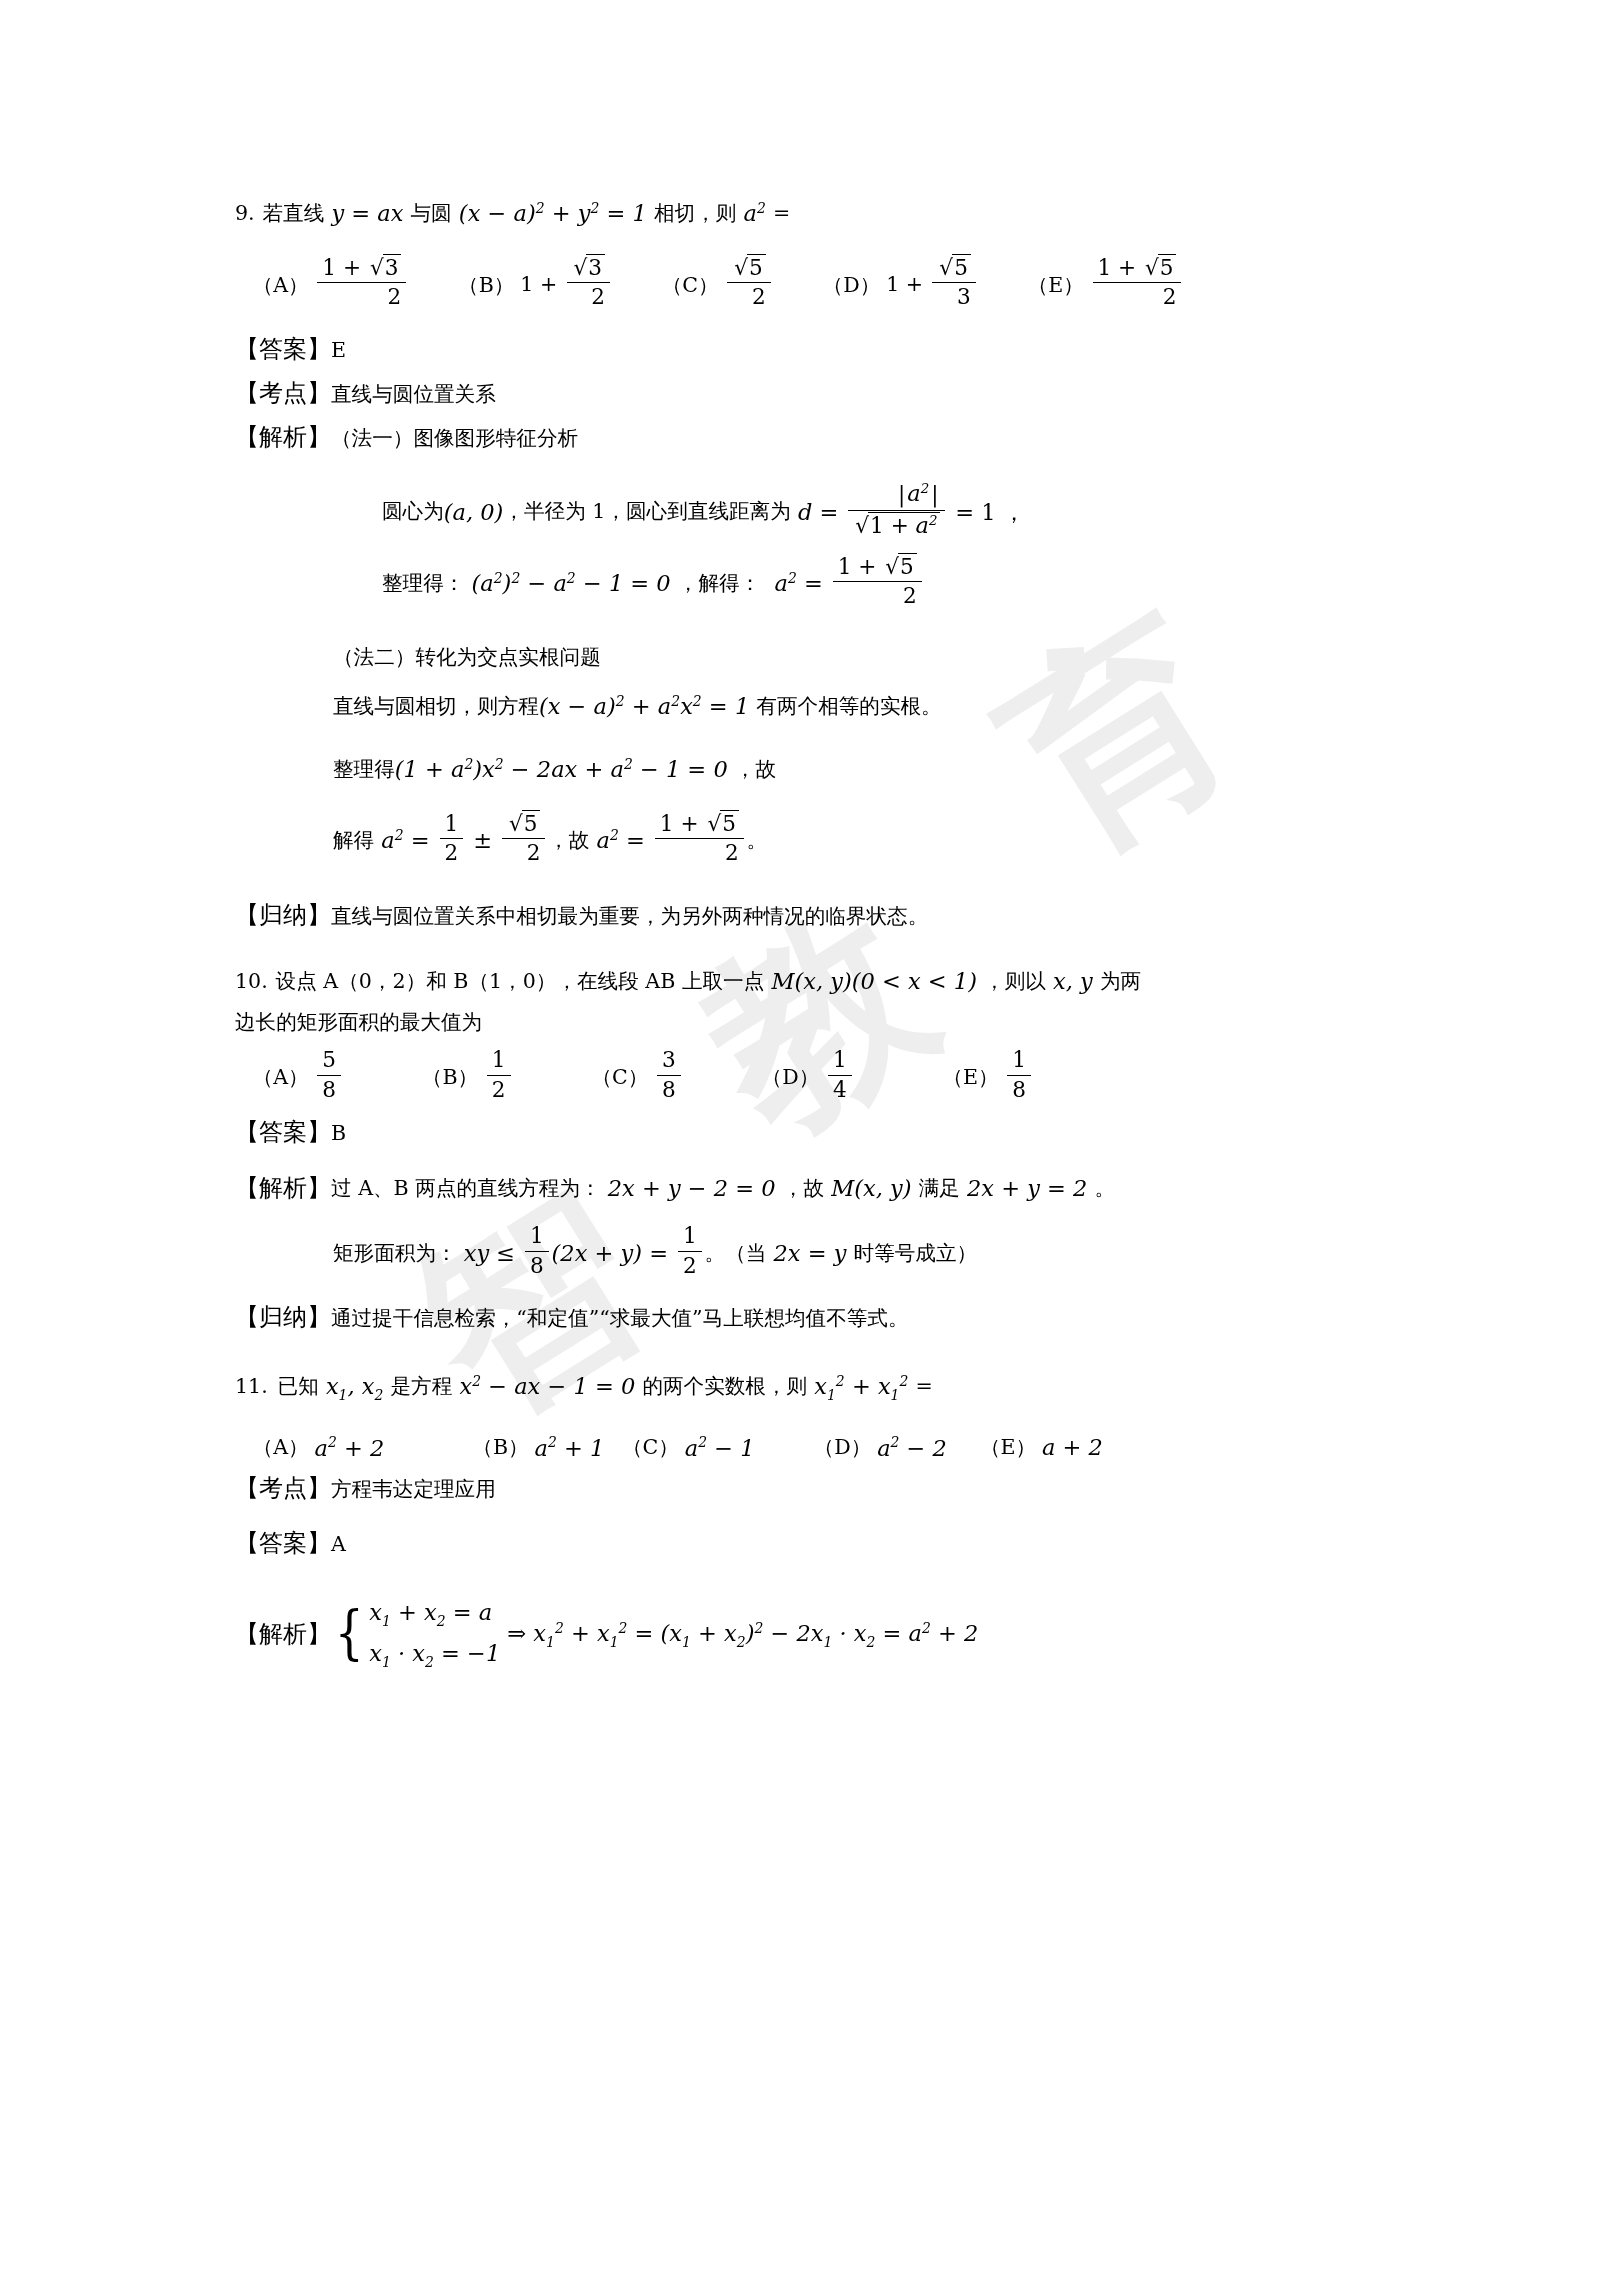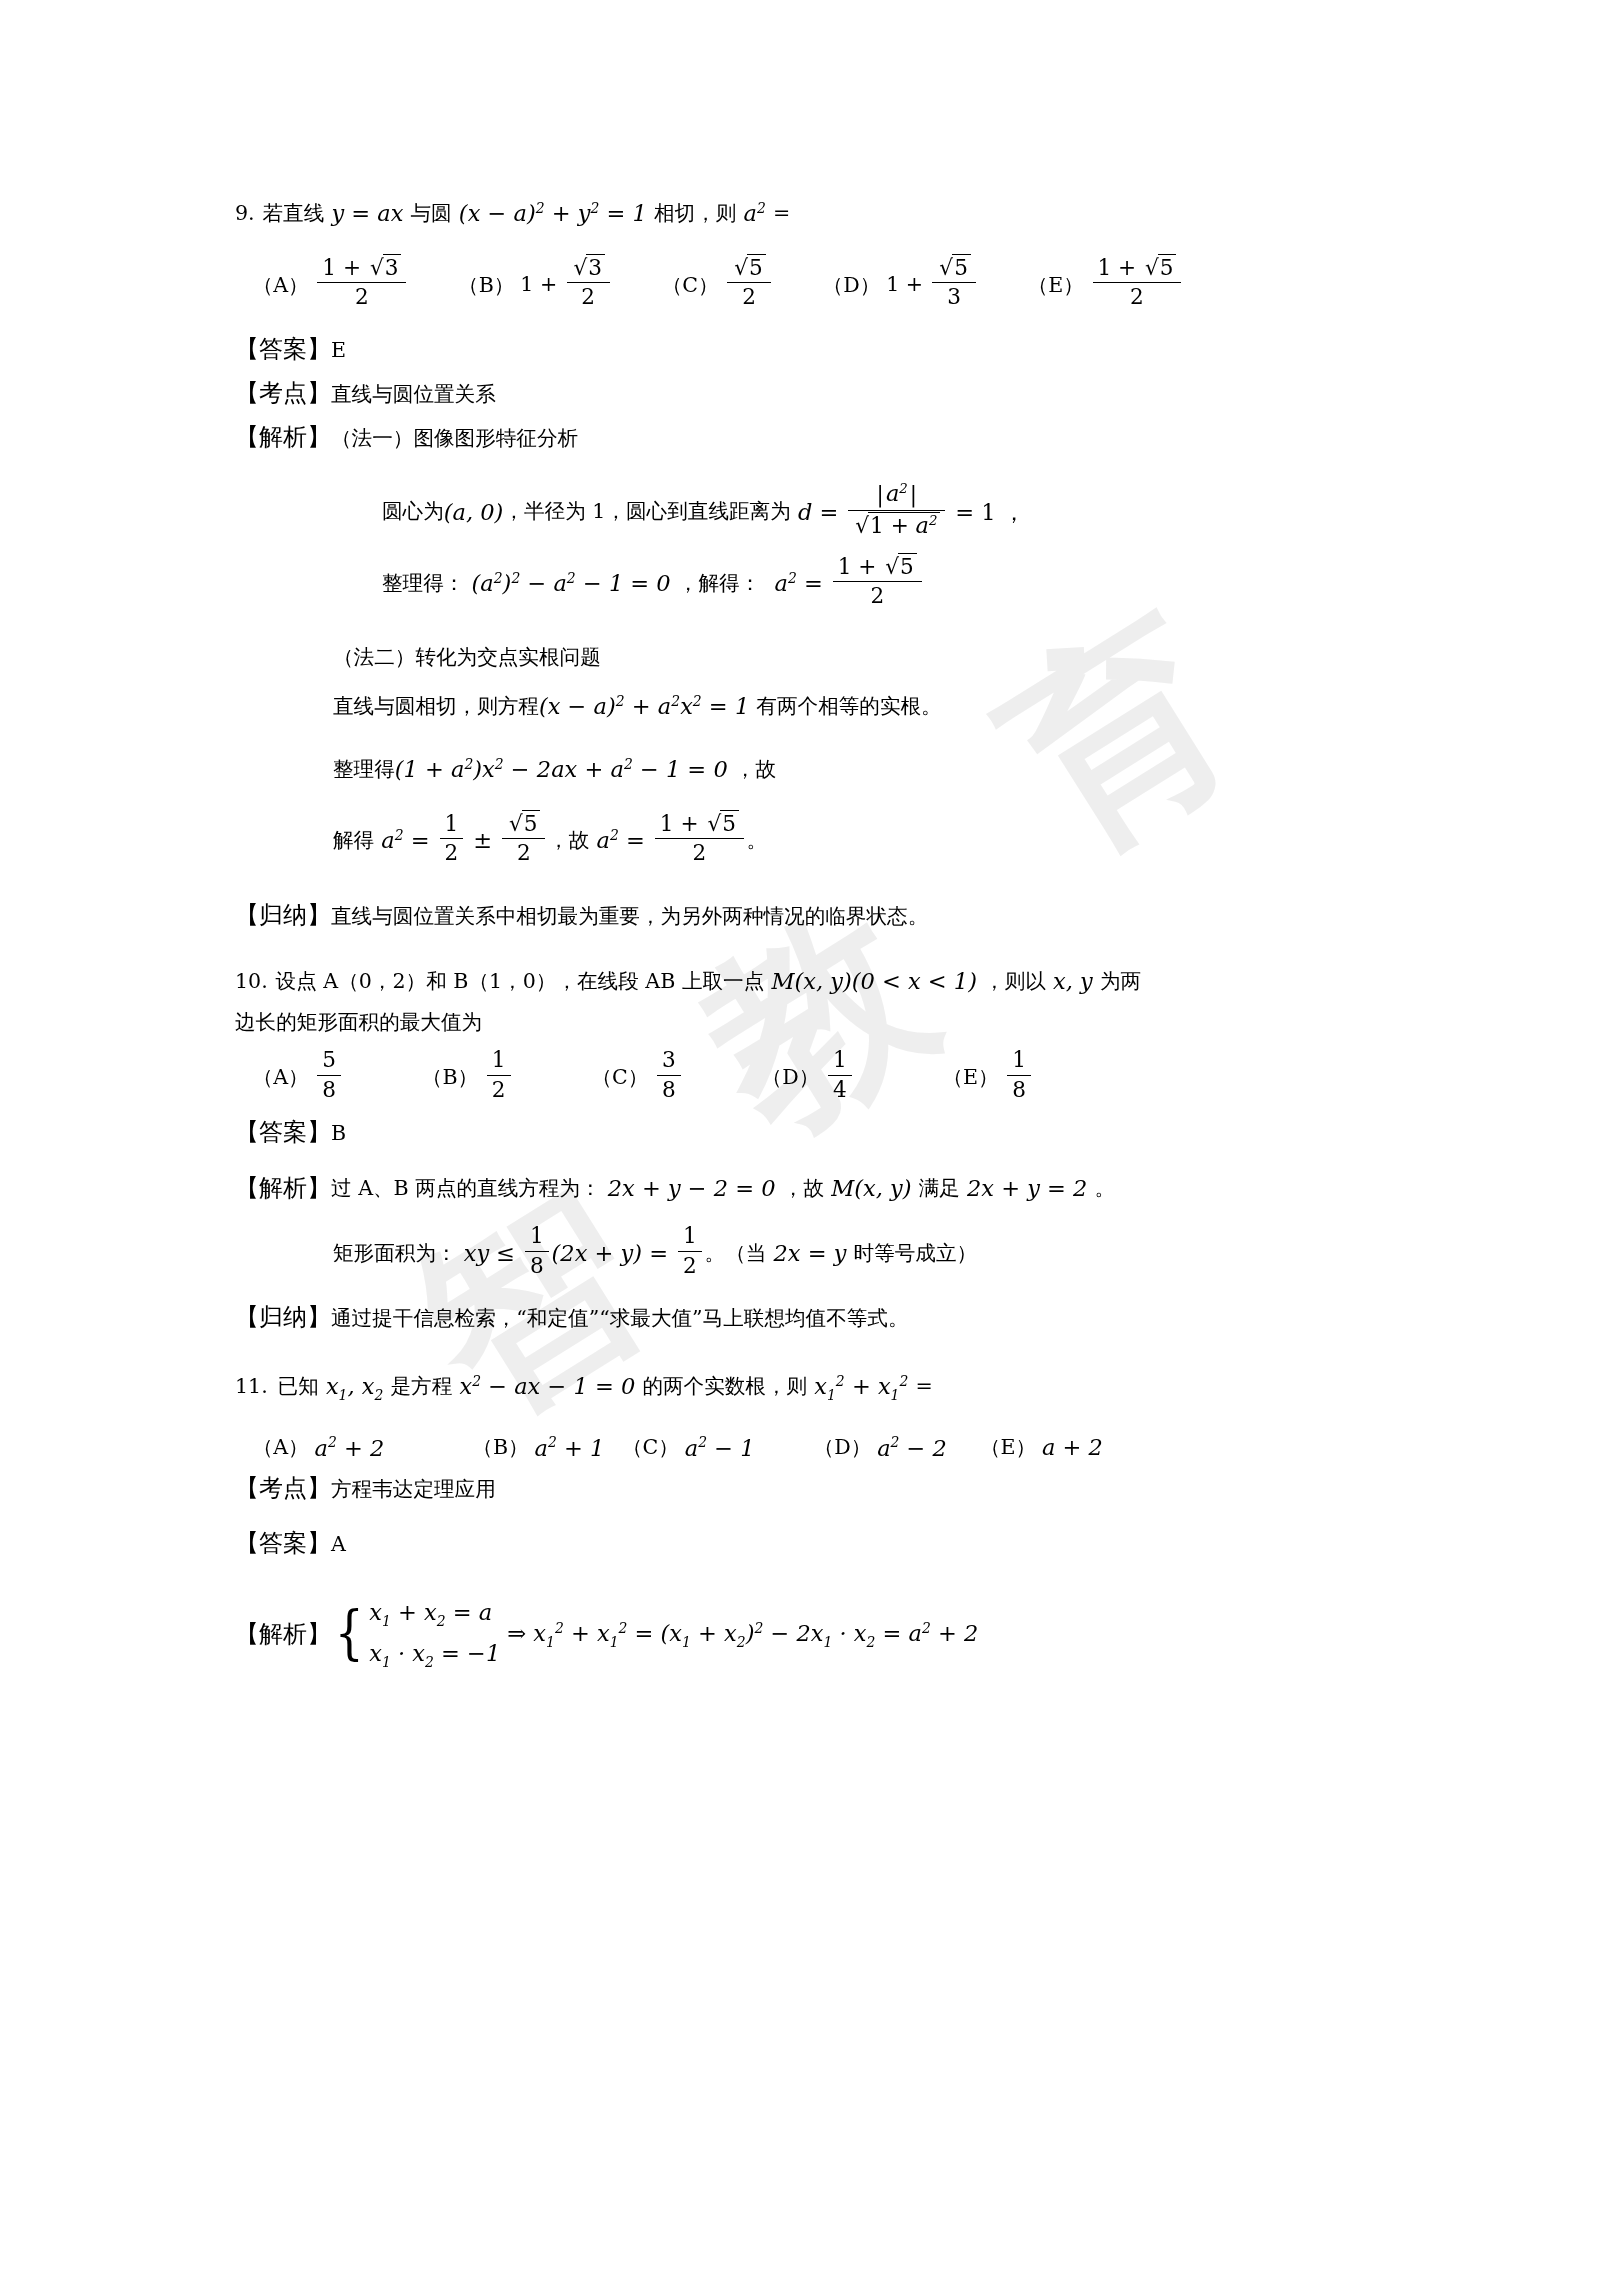--- a/index.html
+++ b/index.html
@@ -83,21 +83,21 @@
   sub, sup {
     font-size: 0.62em;
     font-style: italic;
   }
   sup.up { vertical-align: super; }
   sub.dn { vertical-align: sub; }
 
   .frac {
     display: inline-block;
     vertical-align: middle;
-    text-align: center;
+    text-align: right;
     font-size: 21.6px;
     line-height: 1.15;
     margin: 0 2.9px;
     position: relative;
     top: -2px;
   }
   .frac .num {
     display: block;
     border-bottom: 1.4px solid #000;
     padding: 0 4.9px 2px 4.9px;

